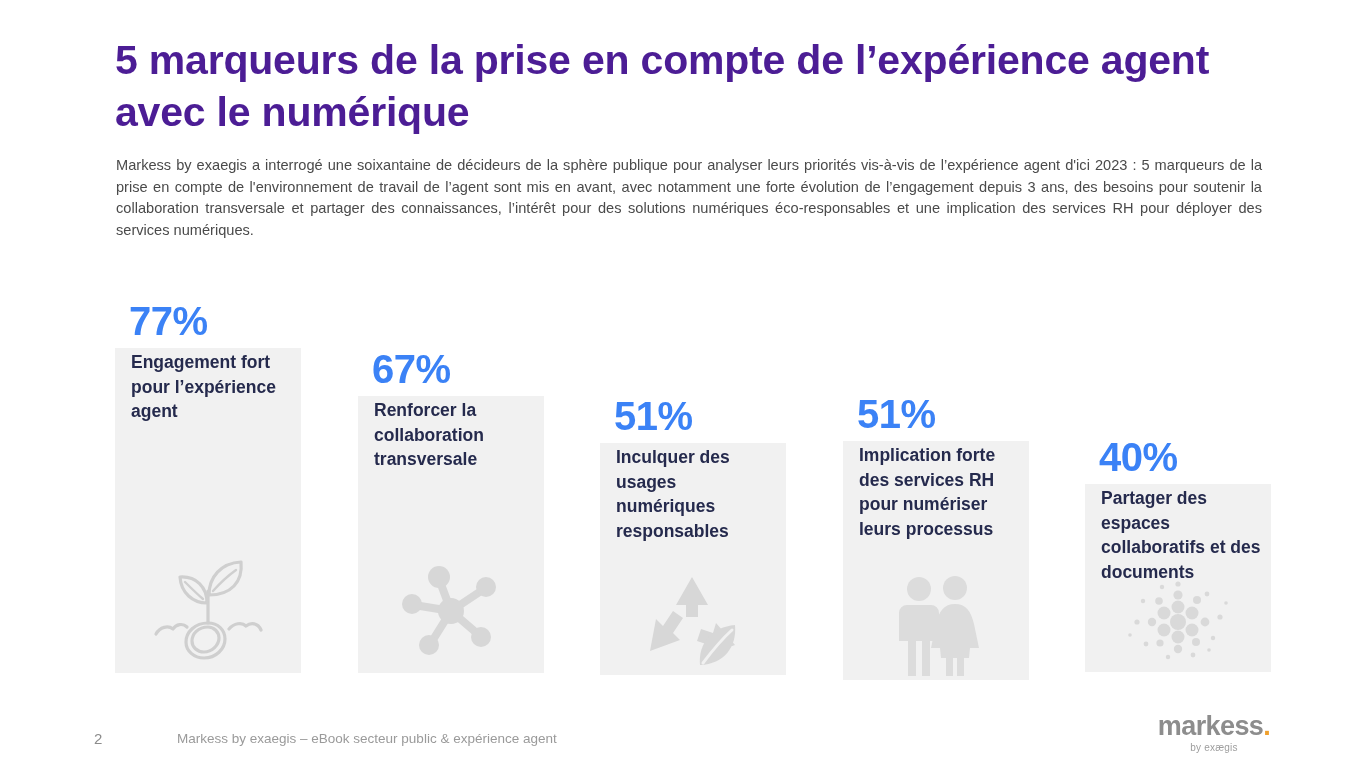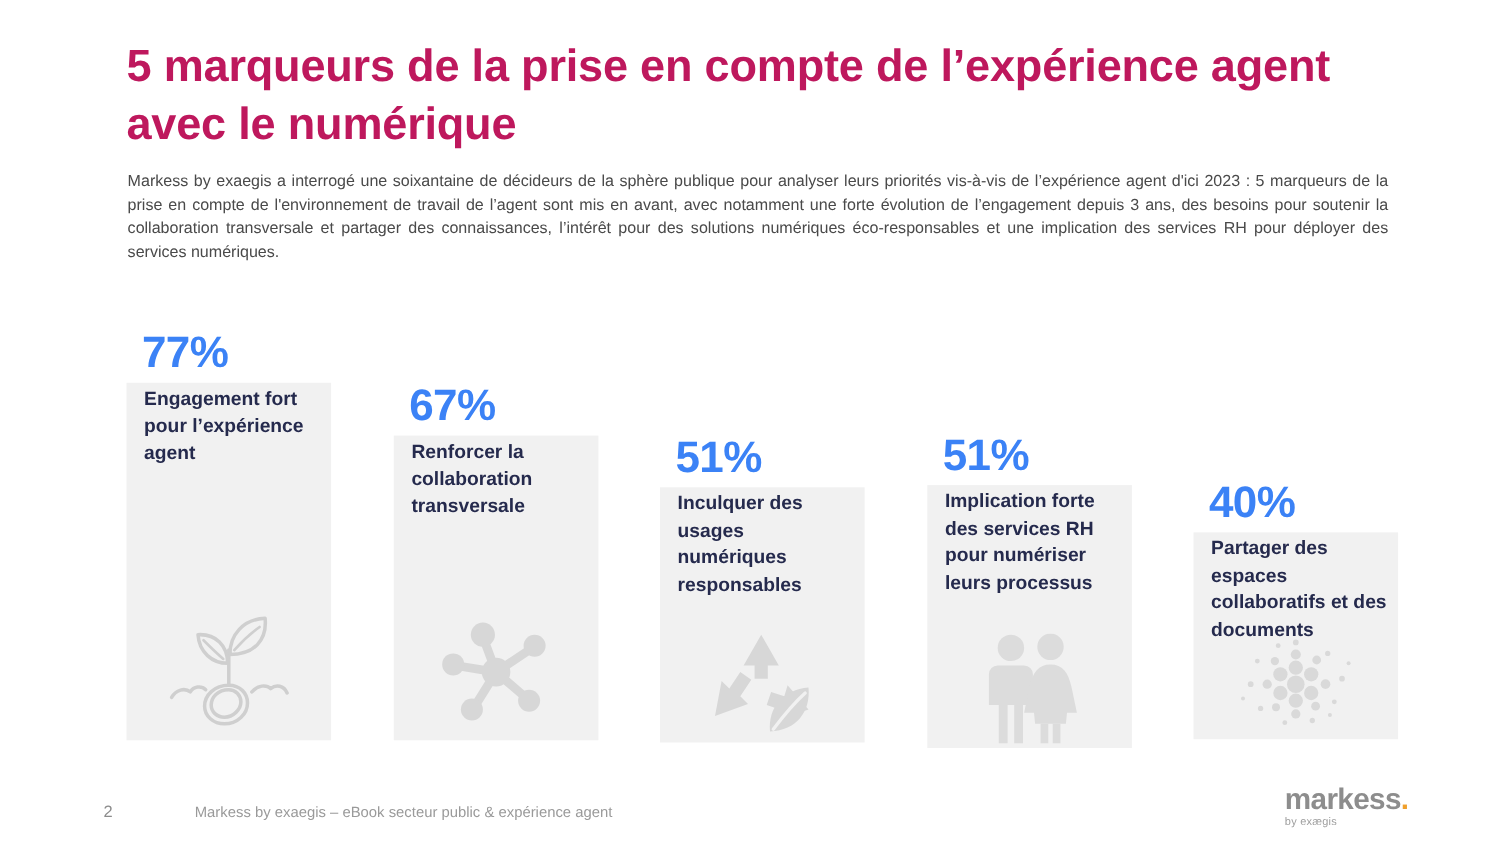--- a/index.html
+++ b/index.html
@@ -21,21 +21,21 @@
 
   
   .title {
     position: absolute;
     left: 115px;
     top: 34px;
     width: 1180px;
     font-size: 41px;
     line-height: 52px;
     font-weight: bold;
-    color: #be185d;
+    color: #4c1d95;
     letter-spacing: -0.2px;
   }
 
   
   .intro {
     position: absolute;
     left: 116px;
     top: 155px;
     width: 1146px;
     font-size: 14.6px;
@@ -110,24 +110,25 @@
     position: absolute;
     left: 177px;
     top: 731px;
     font-size: 13.5px;
     color: #9a9a9a;
   }
 
   
   .logo {
     position: absolute;
-    left: 1168px;
+    left: 1144px;
     top: 712px;
     width: 140px;
     height: 50px;
+    text-align: center;
   }
   .logo-main {
     font-size: 27px;
     font-weight: bold;
     color: #8d8d8d;
     letter-spacing: -0.6px;
     line-height: 28px;
   }
   .logo-dot {
     color: #f0a02c;

